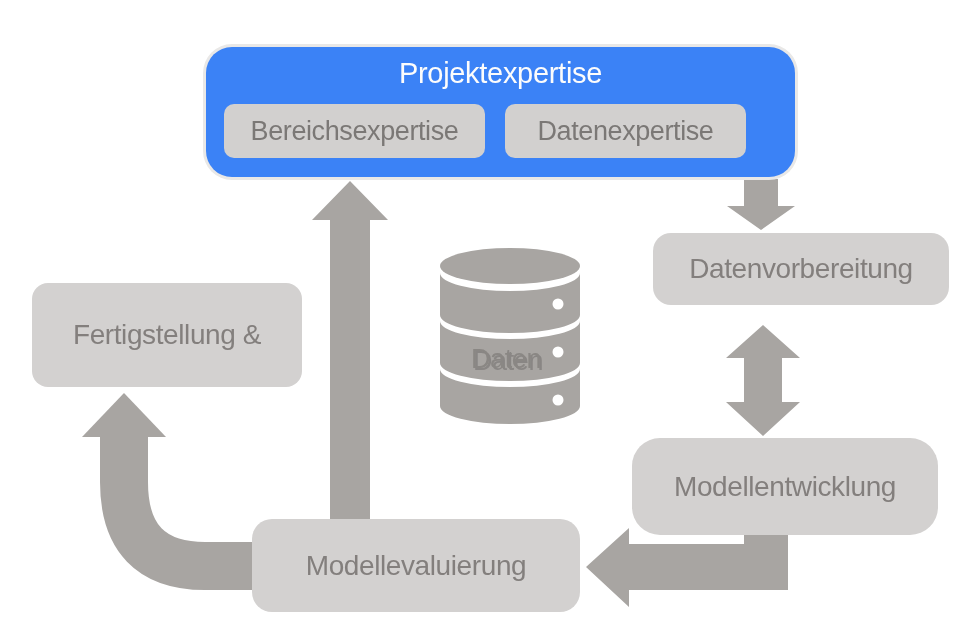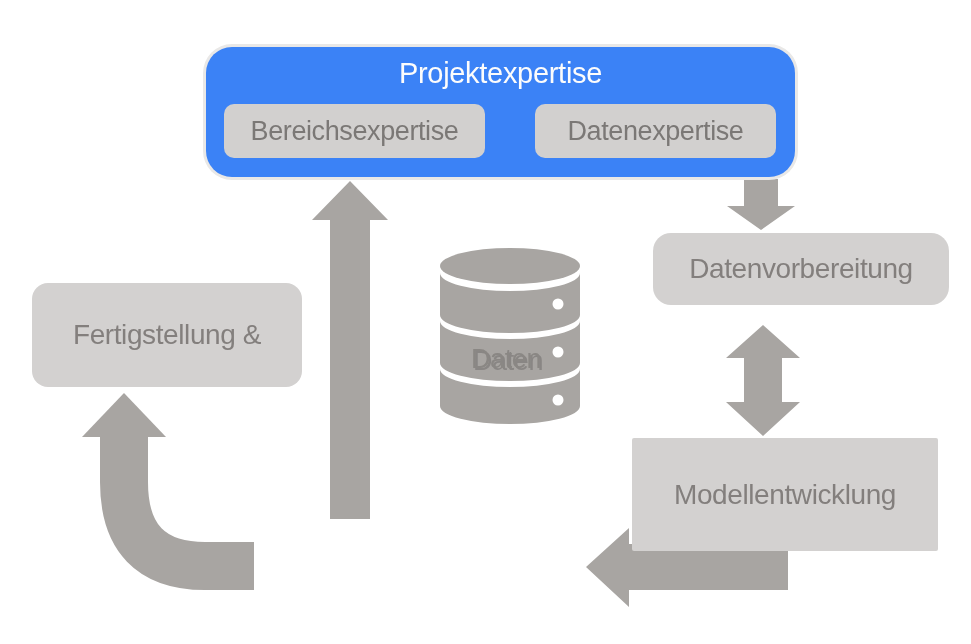--- a/index.html
+++ b/index.html
@@ -51,23 +51,23 @@
     letter-spacing: -0.3px;
   }
   .box-sub {
     border-radius: 10px;
     background: #d2d0cf;
     color: #7b7876;
     font-size: 27px;
     letter-spacing: -0.4px;
   }
   .box-bereich { left: 224px; top: 104px; width: 261px; height: 54px; }
-  .box-datenexp { left: 535px; top: 104px; width: 241px; height: 54px; }
+  .box-datenexp { left: 505px; top: 104px; width: 241px; height: 54px; }
   .box-dvb { left: 653px; top: 233px; width: 296px; height: 72px; border-radius: 18px; }
-  .box-mew { left: 632px; top: 438px; width: 306px; height: 113px; border-radius: 2px; }
+  .box-mew { left: 632px; top: 438px; width: 306px; height: 97px; border-radius: 28px; }
   .box-mev { left: 252px; top: 519px; width: 328px; height: 93px; border-radius: 20px; }
   .box-fes {
     left: 32px; top: 283px; width: 270px; height: 104px;
     border-radius: 16px;
     flex-direction: column;
     line-height: 40px;
   }
 </style>
 </head>
 <body>
@@ -111,17 +111,20 @@
   <div class="box box-sub box-datenexp">
     <span>Datenexpertise</span>
   </div>
 
   <div class="box box-light box-dvb">
     <span>Datenvorbereitung</span>
   </div>
   <div class="box box-light box-mew">
     <span>Modellentwicklung</span>
   </div>
+  <div class="box box-light box-mev">
+    <span>Modellevaluierung</span>
+  </div>
   <div class="box box-light box-fes">
     <span>Fertigstellung &amp;</span>
   </div>
 
 </div>
 
 </body></html>

